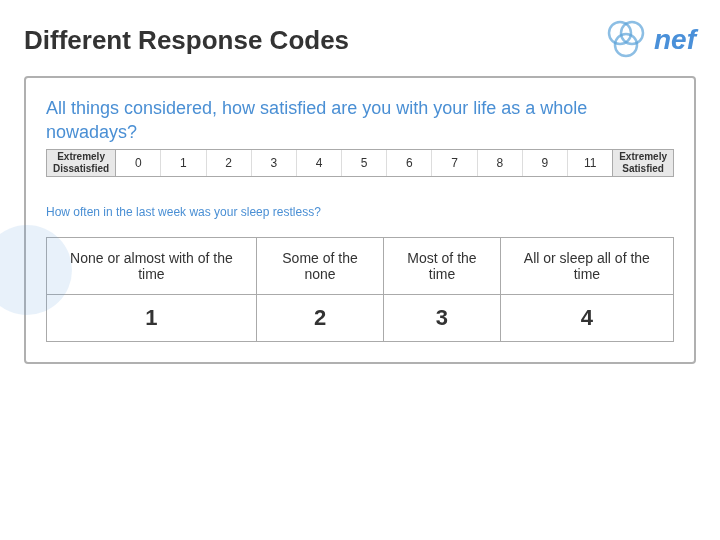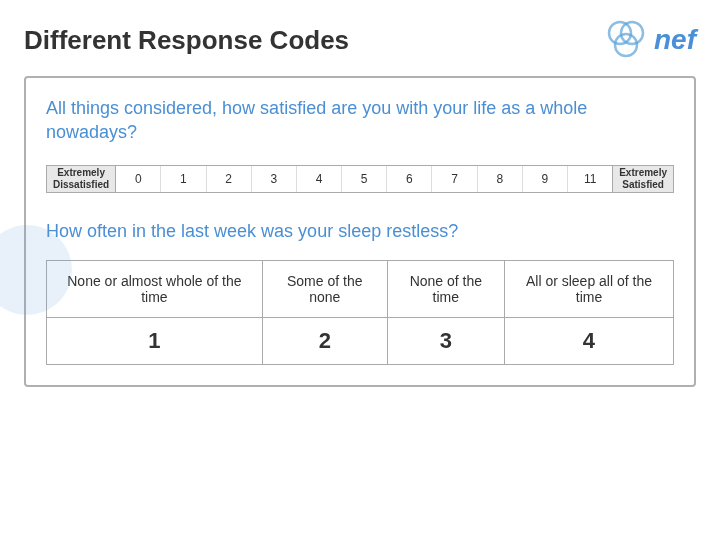--- a/index.html
+++ b/index.html
@@ -55,21 +55,21 @@
       padding: 18px 20px 20px 20px;
       background: #ffffff;
     }
 
     
     .question {
       font-size: 18px;
       color: #4a8fd4;
       font-weight: normal;
       line-height: 1.35;
-      margin-bottom: 20px;
+      margin-bottom: 4px;
     }
 
     
     .scale-container {
       display: flex;
       align-items: stretch;
       border: 1px solid #aaaaaa;
       margin-bottom: 28px;
       font-size: 11px;
     }
@@ -111,21 +111,21 @@
       align-items: center;
       justify-content: center;
     }
 
     .scale-num:last-child {
       border-right: none;
     }
 
     
     .question2 {
-      font-size: 18px;
+      font-size: 12px;
       color: #4a8fd4;
       font-weight: normal;
       margin-bottom: 18px;
     }
 
     
     .response-table {
       width: 100%;
       border-collapse: collapse;
     }
@@ -206,23 +206,23 @@
         <div class="scale-num">11</div>
       </div>
       <div class="scale-end-label right">Extremely<br>Satisfied</div>
     </div>
 
     <div class="question2">How often in the last week was your sleep restless?</div>
 
     <table class="response-table">
       <tbody>
           <tr>
-        <td>None or almost whole of the time</td>
+        <td>None or almost with of the time</td>
         <td>Some of the none</td>
-        <td>None of the time</td>
+        <td>Most of the time</td>
         <td>All or sleep all of the time</td>
       </tr>
       <tr>
         <td>1</td>
         <td>2</td>
         <td>3</td>
         <td>4</td>
       </tr>
     </tbody>
       </table>

